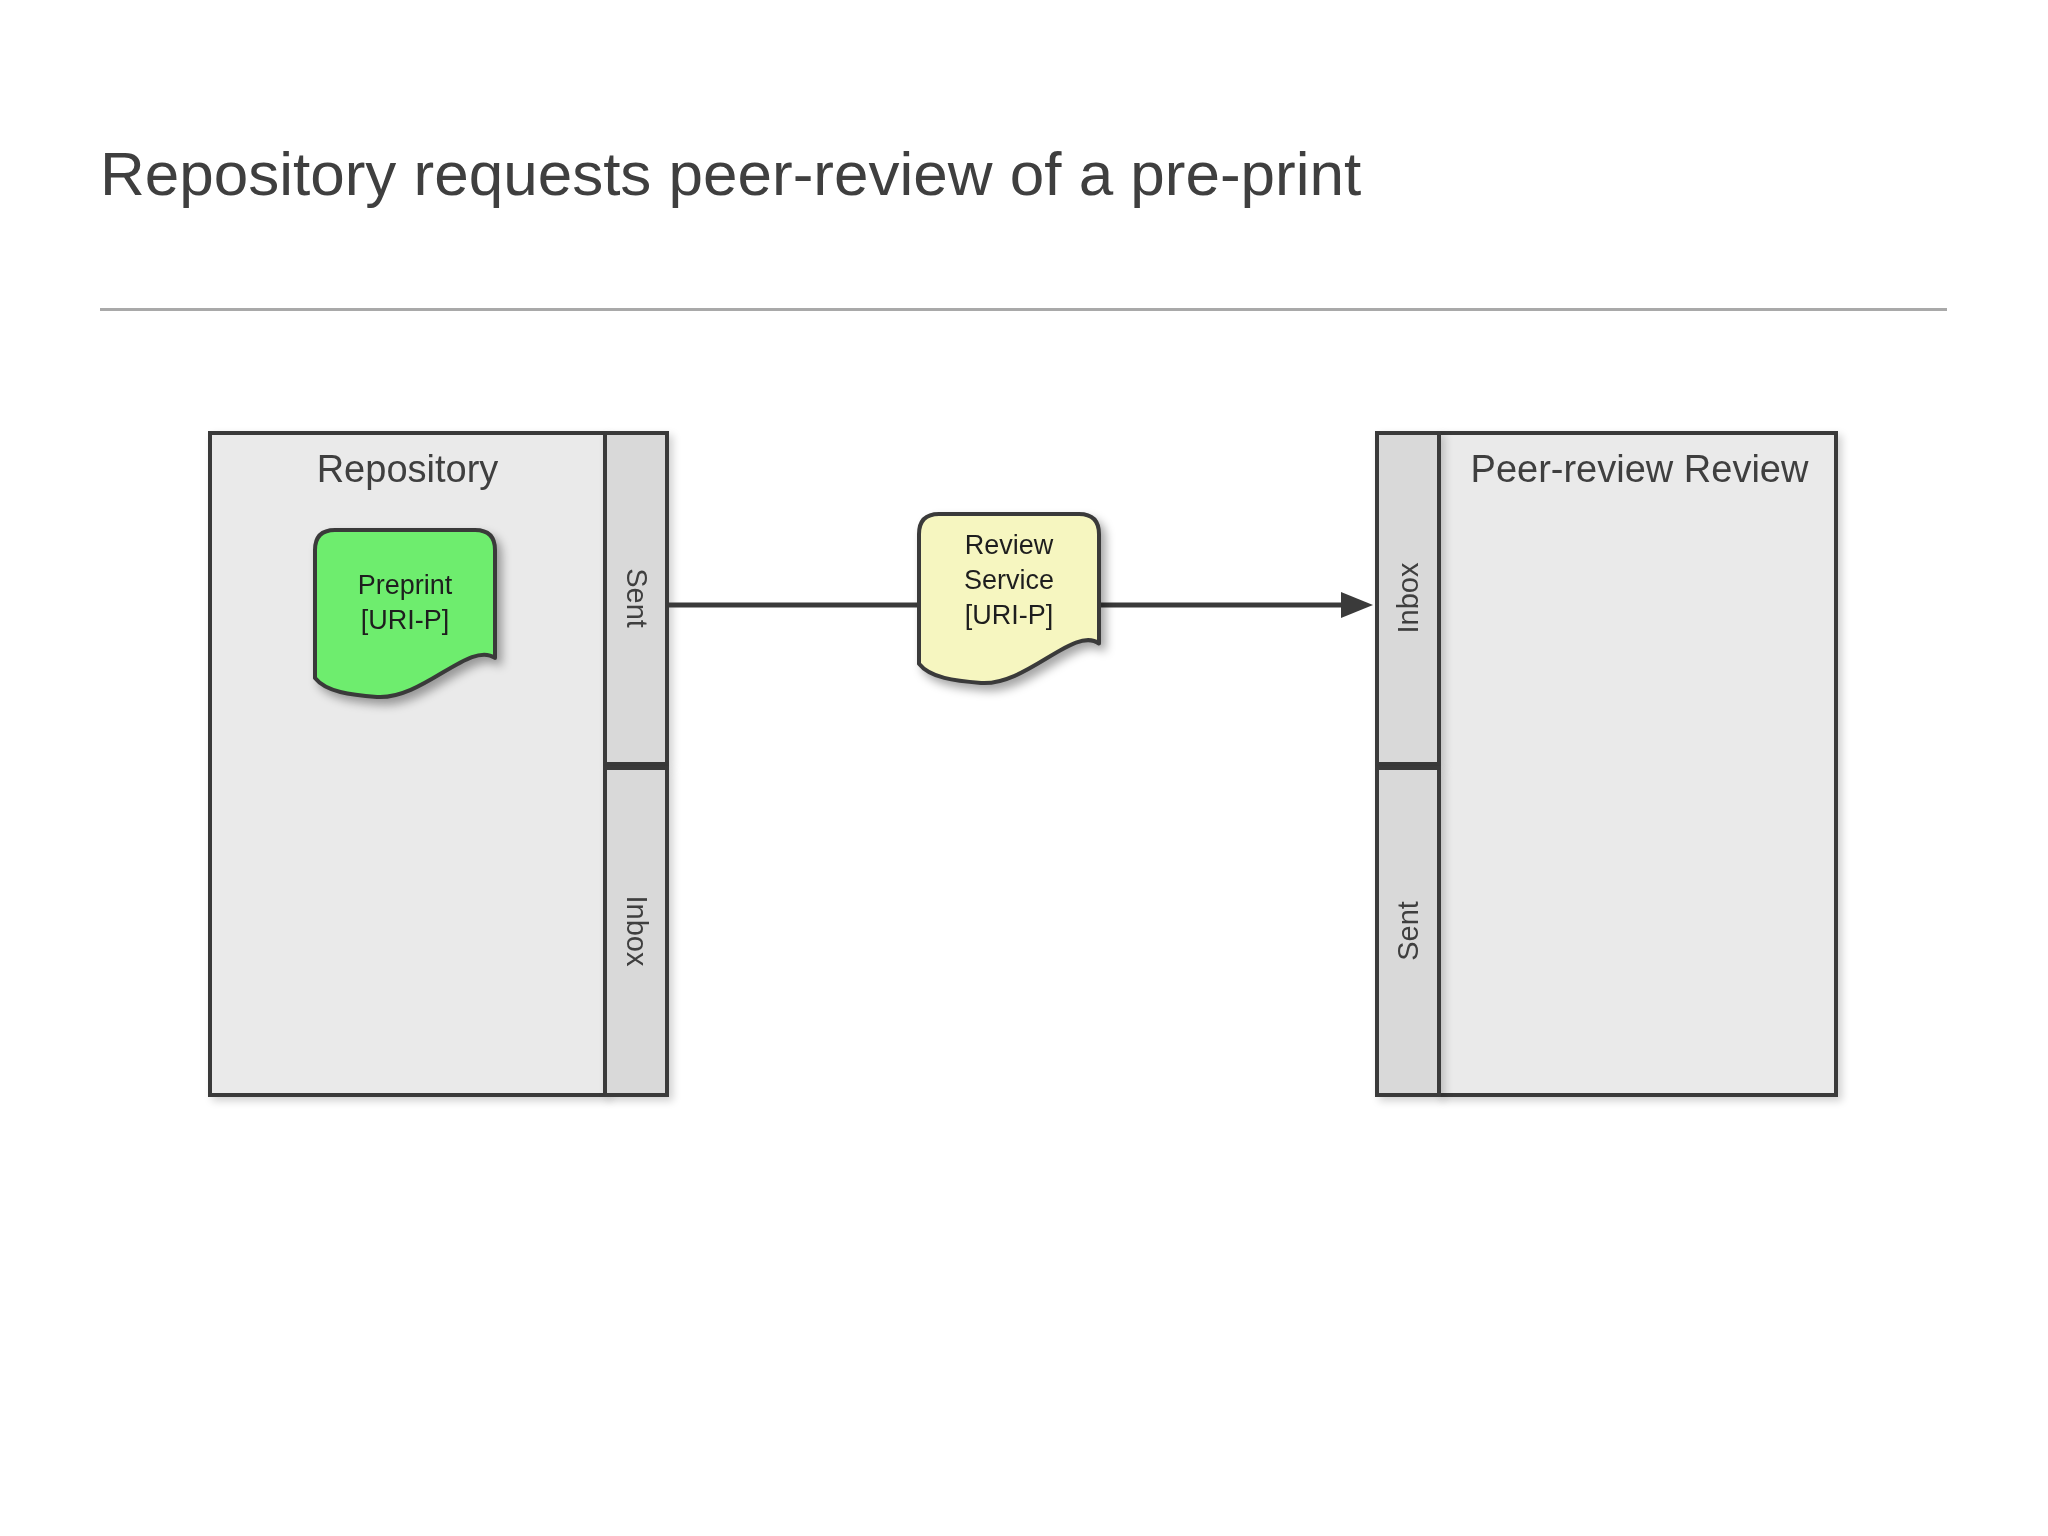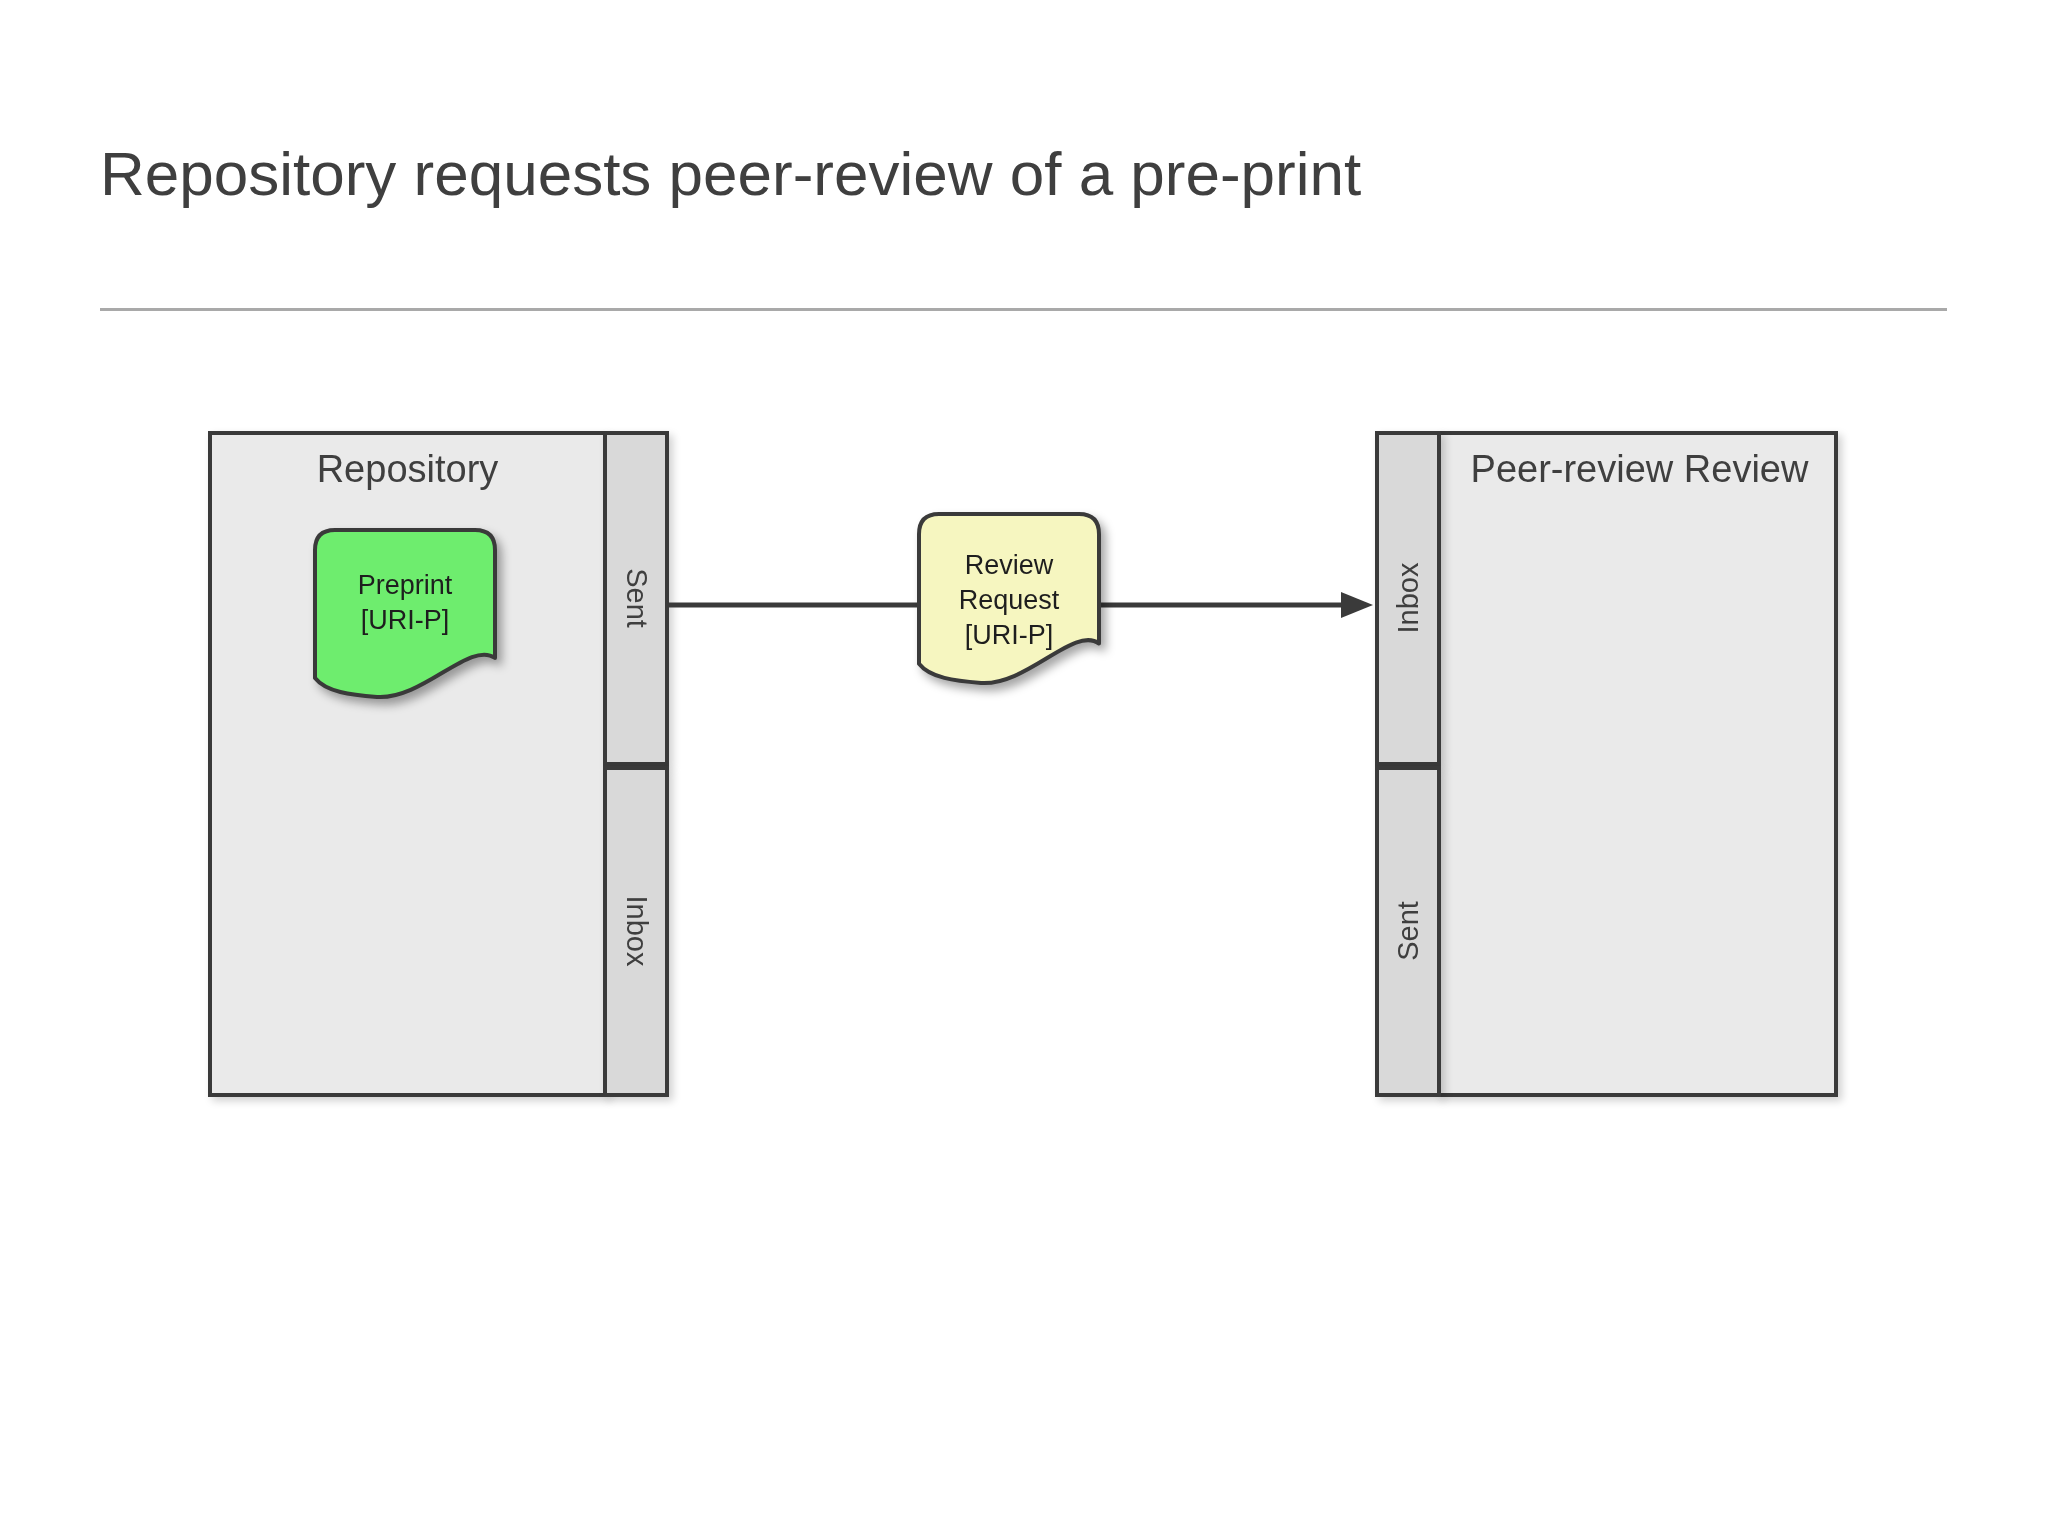--- a/index.html
+++ b/index.html
@@ -119,23 +119,23 @@
 
   <svg class="arrow-svg" viewBox="0 0 720 44">
     <line x1="8" y1="22" x2="684" y2="22" stroke="var(--arrow, #3a3a3a)" stroke-width="5"></line>
     <polygon points="681,9 713,22 681,35" fill="var(--arrow, #3a3a3a)"></polygon>
   </svg>
 
   <svg class="note-svg note-layer" style="left:917px; top:512px;" width="184" height="176" viewBox="0 0 184 174" preserveAspectRatio="none">
     <path class="note-path note-yellow-path" d="M 2 150 L 2 22 Q 2 2 22 2 L 162 2 Q 182 2 182 22 L 182 130
              C 157 112 110 172 64 169 C 38 167 13 164 2 150 Z"></path>
   </svg>
-  <div class="note-text note-layer" style="left:917px; top:520px; width:184px; height:160px;">
+  <div class="note-text note-layer" style="left:917px; top:500px; width:184px; height:160px;">
     <span>Review</span>
-    <span>Request</span>
+    <span>Service</span>
     <span>[URI-P]</span>
   </div>
 
   <div class="box" style="left:1437px; top:431px; width:401px; height:666px;"></div>
   <div class="col" style="left:1375px; top:431px; width:66px; height:335px;"></div>
   <div class="col" style="left:1375px; top:766px; width:66px; height:331px;"></div>
   <div class="box-title label-layer" style="left:1441px; top:448px; width:397px;">Peer-review Review</div>
   <div class="vlabel ccw label-layer" style="left:1408px; top:598px;">Inbox</div>
   <div class="vlabel ccw label-layer" style="left:1408px; top:931px;">Sent</div>
 

